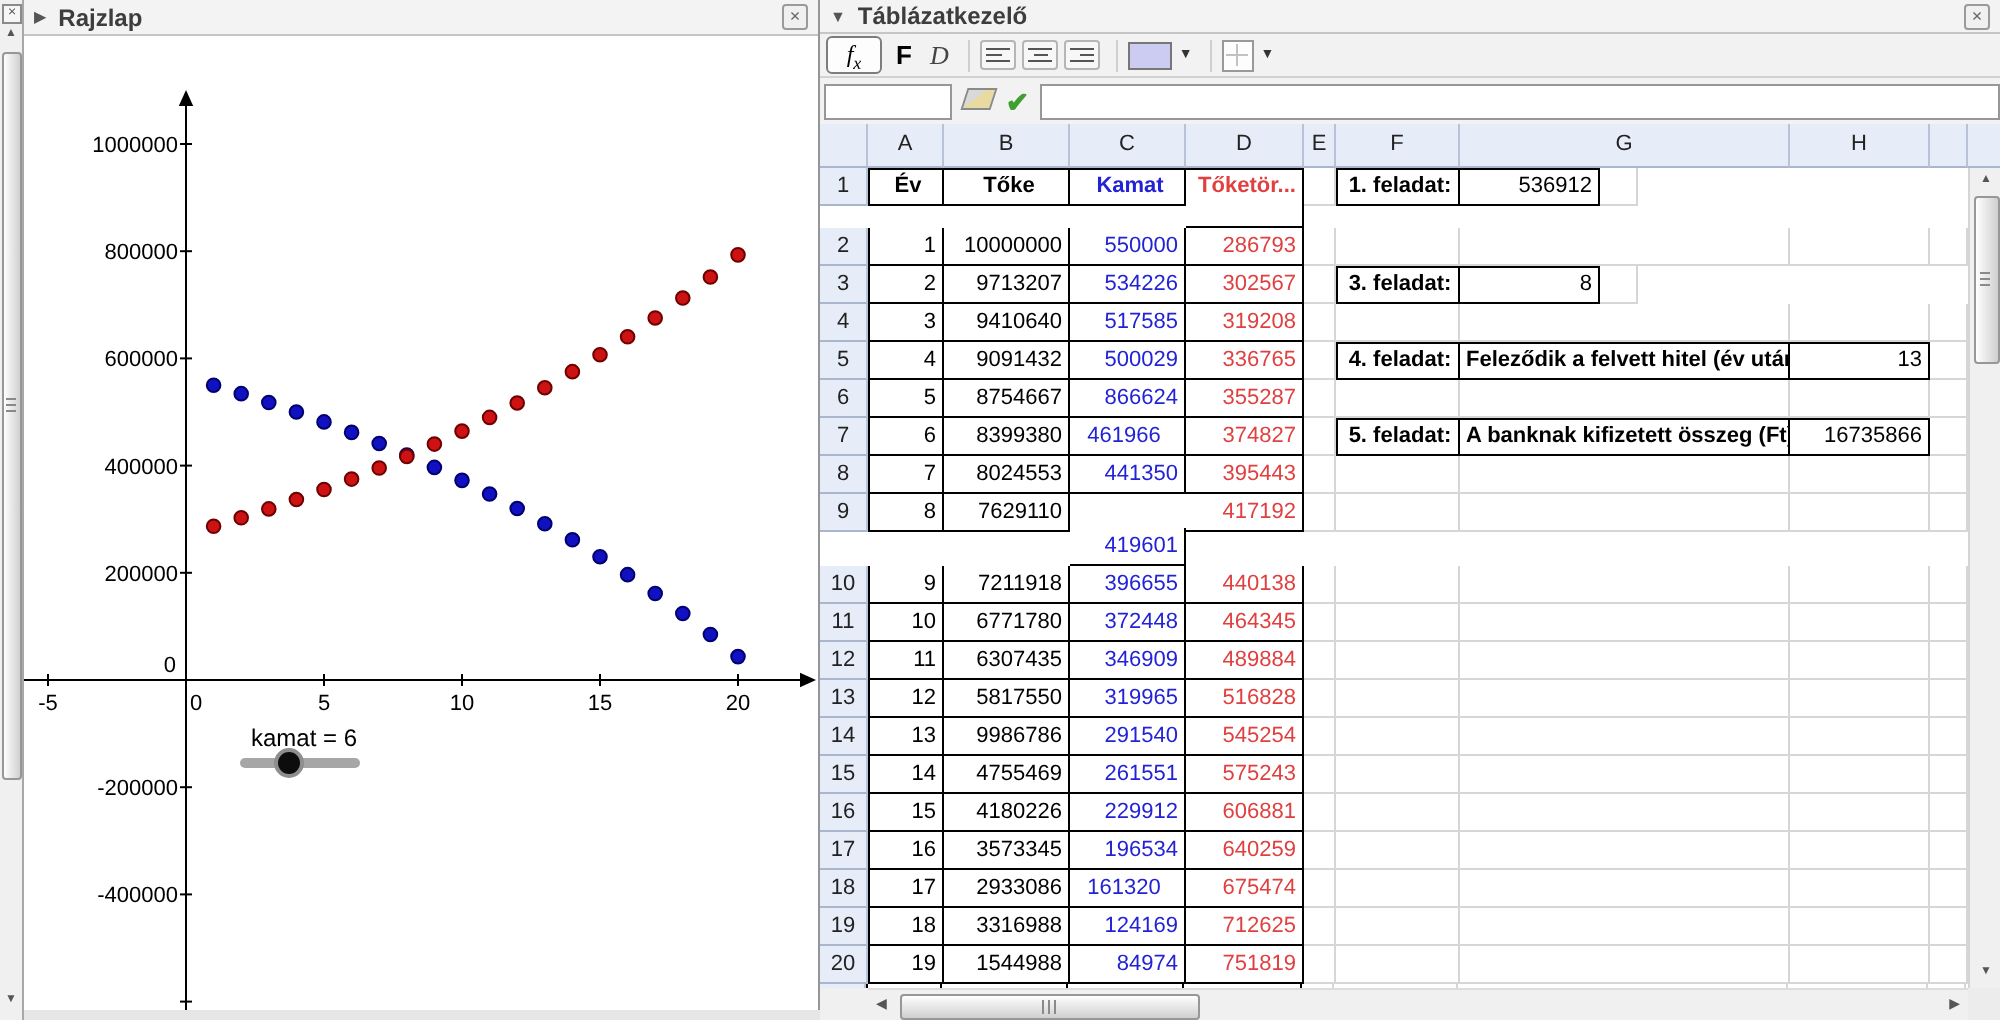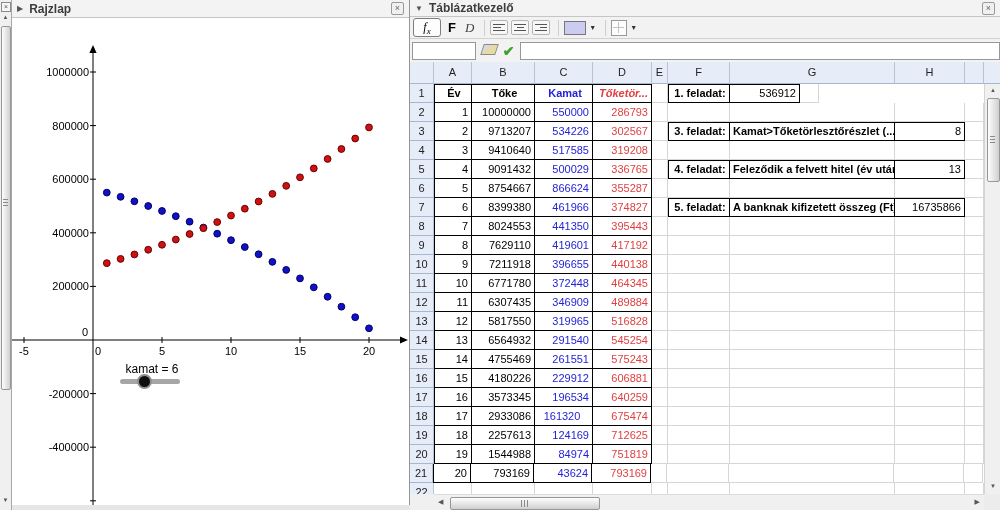--- a/index.html
+++ b/index.html
@@ -243,21 +243,21 @@
           <div class="gc hd" style="width: 62px; height: 22px; line-height: 21px;">F</div>
           <div class="gc hd" style="width: 165px; height: 22px; line-height: 21px;">G</div>
           <div class="gc hd" style="width: 70px; height: 22px; line-height: 21px;">H</div>
           <div class="gc hd" style="width: 19px; height: 22px; line-height: 21px;"></div>
         </div>
         <div class="grow">
           <div class="gc hd" style="width: 24px; height: 19px; line-height: 18px;">1</div>
           <div class="gc tx b" style="width: 38px; height: 19px; line-height: 18px; border-right-color: rgb(0, 0, 0); border-bottom-color: rgb(0, 0, 0); box-shadow: rgb(0, 0, 0) 0px 1px 0px inset, rgb(0, 0, 0) 1px 0px 0px inset;">Év</div>
           <div class="gc tx b" style="width: 63px; height: 19px; line-height: 18px; border-right-color: rgb(0, 0, 0); border-bottom-color: rgb(0, 0, 0); box-shadow: rgb(0, 0, 0) 0px 1px 0px inset;">Tőke</div>
           <div class="gc tx b cb" style="width: 58px; height: 19px; line-height: 18px; border-right-color: rgb(0, 0, 0); border-bottom-color: rgb(0, 0, 0); box-shadow: rgb(0, 0, 0) 0px 1px 0px inset;">Kamat</div>
-          <div class="gc tx b cr" style="width: 59px; height: 19px; line-height: 18px; border-right-color: rgb(0, 0, 0); border-bottom-color: rgb(0, 0, 0); box-shadow: rgb(0, 0, 0) 0px 1px 0px inset; font-style: italic;">Tőketör...</div>
+          <div class="gc tx b cr" style="width: 59px; height: 30px; line-height: 18px; border-right-color: rgb(0, 0, 0); border-bottom-color: rgb(0, 0, 0); box-shadow: rgb(0, 0, 0) 0px 1px 0px inset;">Tőketör...</div>
           <div class="gc " style="width: 16px; height: 19px; line-height: 18px;"></div>
           <div class="gc tx b" style="width: 62px; height: 19px; line-height: 18px; border-right-color: rgb(0, 0, 0); border-bottom-color: rgb(0, 0, 0); box-shadow: rgb(0, 0, 0) 1px 0px 0px inset, rgb(0, 0, 0) 0px 1px 0px inset;">1. feladat:</div>
           <div class="gc nm" style="width: 70px; height: 19px; line-height: 18px; border-right-color: rgb(0, 0, 0); border-bottom-color: rgb(0, 0, 0); box-shadow: rgb(0, 0, 0) 0px 1px 0px inset;">536912</div>
           <div class="gc " style="width: 19px; height: 19px; line-height: 18px;"></div>
         </div>
         <div class="grow">
           <div class="gc hd" style="width: 24px; height: 19px; line-height: 18px;">2</div>
           <div class="gc nm" style="width: 38px; height: 19px; line-height: 18px; border-right-color: rgb(0, 0, 0); border-bottom-color: rgb(0, 0, 0); box-shadow: rgb(0, 0, 0) 1px 0px 0px inset;">1</div>
           <div class="gc nm" style="width: 63px; height: 19px; line-height: 18px; border-right-color: rgb(0, 0, 0); border-bottom-color: rgb(0, 0, 0);">10000000</div>
           <div class="gc nm cb" style="width: 58px; height: 19px; line-height: 18px; border-right-color: rgb(0, 0, 0); border-bottom-color: rgb(0, 0, 0);">550000</div>
@@ -269,21 +269,20 @@
           <div class="gc " style="width: 19px; height: 19px; line-height: 18px;"></div>
         </div>
         <div class="grow">
           <div class="gc hd" style="width: 24px; height: 19px; line-height: 18px;">3</div>
           <div class="gc nm" style="width: 38px; height: 19px; line-height: 18px; border-right-color: rgb(0, 0, 0); border-bottom-color: rgb(0, 0, 0); box-shadow: rgb(0, 0, 0) 1px 0px 0px inset;">2</div>
           <div class="gc nm" style="width: 63px; height: 19px; line-height: 18px; border-right-color: rgb(0, 0, 0); border-bottom-color: rgb(0, 0, 0);">9713207</div>
           <div class="gc nm cb" style="width: 58px; height: 19px; line-height: 18px; border-right-color: rgb(0, 0, 0); border-bottom-color: rgb(0, 0, 0);">534226</div>
           <div class="gc nm cr" style="width: 59px; height: 19px; line-height: 18px; border-right-color: rgb(0, 0, 0); border-bottom-color: rgb(0, 0, 0);">302567</div>
           <div class="gc " style="width: 16px; height: 19px; line-height: 18px;"></div>
           <div class="gc tx b" style="width: 62px; height: 19px; line-height: 18px; border-right-color: rgb(0, 0, 0); border-bottom-color: rgb(0, 0, 0); box-shadow: rgb(0, 0, 0) 1px 0px 0px inset, rgb(0, 0, 0) 0px 1px 0px inset;">3. feladat:</div>
-          <div class="gc tx b" style="width: 165px; height: 19px; line-height: 18px; border-right-color: rgb(0, 0, 0); border-bottom-color: rgb(0, 0, 0); box-shadow: rgb(0, 0, 0) 0px 1px 0px inset;">Kamat&gt;Tőketörlesztőrészlet (...</div>
           <div class="gc nm" style="width: 70px; height: 19px; line-height: 18px; border-right-color: rgb(0, 0, 0); border-bottom-color: rgb(0, 0, 0); box-shadow: rgb(0, 0, 0) 0px 1px 0px inset;">8</div>
           <div class="gc " style="width: 19px; height: 19px; line-height: 18px;"></div>
         </div>
         <div class="grow">
           <div class="gc hd" style="width: 24px; height: 19px; line-height: 18px;">4</div>
           <div class="gc nm" style="width: 38px; height: 19px; line-height: 18px; border-right-color: rgb(0, 0, 0); border-bottom-color: rgb(0, 0, 0); box-shadow: rgb(0, 0, 0) 1px 0px 0px inset;">3</div>
           <div class="gc nm" style="width: 63px; height: 19px; line-height: 18px; border-right-color: rgb(0, 0, 0); border-bottom-color: rgb(0, 0, 0);">9410640</div>
           <div class="gc nm cb" style="width: 58px; height: 19px; line-height: 18px; border-right-color: rgb(0, 0, 0); border-bottom-color: rgb(0, 0, 0);">517585</div>
           <div class="gc nm cr" style="width: 59px; height: 19px; line-height: 18px; border-right-color: rgb(0, 0, 0); border-bottom-color: rgb(0, 0, 0);">319208</div>
           <div class="gc " style="width: 16px; height: 19px; line-height: 18px;"></div>
@@ -313,21 +312,21 @@
           <div class="gc " style="width: 16px; height: 19px; line-height: 18px;"></div>
           <div class="gc " style="width: 62px; height: 19px; line-height: 18px;"></div>
           <div class="gc " style="width: 165px; height: 19px; line-height: 18px;"></div>
           <div class="gc " style="width: 70px; height: 19px; line-height: 18px;"></div>
           <div class="gc " style="width: 19px; height: 19px; line-height: 18px;"></div>
         </div>
         <div class="grow">
           <div class="gc hd" style="width: 24px; height: 19px; line-height: 18px;">7</div>
           <div class="gc nm" style="width: 38px; height: 19px; line-height: 18px; border-right-color: rgb(0, 0, 0); border-bottom-color: rgb(0, 0, 0); box-shadow: rgb(0, 0, 0) 1px 0px 0px inset;">6</div>
           <div class="gc nm" style="width: 63px; height: 19px; line-height: 18px; border-right-color: rgb(0, 0, 0); border-bottom-color: rgb(0, 0, 0);">8399380</div>
-          <div class="gc nm cb" style="width: 58px; height: 19px; line-height: 18px; border-right-color: rgb(0, 0, 0); border-bottom-color: rgb(0, 0, 0);">461966</div>
+          <div class="gc nm cb" style="width: 58px; height: 19px; line-height: 18px; border-right-color: rgb(0, 0, 0); border-bottom-color: rgb(0, 0, 0); text-align: center;">461966</div>
           <div class="gc nm cr" style="width: 59px; height: 19px; line-height: 18px; border-right-color: rgb(0, 0, 0); border-bottom-color: rgb(0, 0, 0);">374827</div>
           <div class="gc " style="width: 16px; height: 19px; line-height: 18px;"></div>
           <div class="gc tx b" style="width: 62px; height: 19px; line-height: 18px; border-right-color: rgb(0, 0, 0); border-bottom-color: rgb(0, 0, 0); box-shadow: rgb(0, 0, 0) 1px 0px 0px inset, rgb(0, 0, 0) 0px 1px 0px inset;">5. feladat:</div>
           <div class="gc tx b" style="width: 165px; height: 19px; line-height: 18px; border-right-color: rgb(0, 0, 0); border-bottom-color: rgb(0, 0, 0); box-shadow: rgb(0, 0, 0) 0px 1px 0px inset;">A banknak kifizetett összeg (Ft)</div>
           <div class="gc nm" style="width: 70px; height: 19px; line-height: 18px; border-right-color: rgb(0, 0, 0); border-bottom-color: rgb(0, 0, 0); box-shadow: rgb(0, 0, 0) 0px 1px 0px inset;">16735866</div>
           <div class="gc " style="width: 19px; height: 19px; line-height: 18px;"></div>
         </div>
         <div class="grow">
           <div class="gc hd" style="width: 24px; height: 19px; line-height: 18px;">8</div>
           <div class="gc nm" style="width: 38px; height: 19px; line-height: 18px; border-right-color: rgb(0, 0, 0); border-bottom-color: rgb(0, 0, 0); box-shadow: rgb(0, 0, 0) 1px 0px 0px inset;">7</div>
@@ -337,21 +336,21 @@
           <div class="gc " style="width: 16px; height: 19px; line-height: 18px;"></div>
           <div class="gc " style="width: 62px; height: 19px; line-height: 18px;"></div>
           <div class="gc " style="width: 165px; height: 19px; line-height: 18px;"></div>
           <div class="gc " style="width: 70px; height: 19px; line-height: 18px;"></div>
           <div class="gc " style="width: 19px; height: 19px; line-height: 18px;"></div>
         </div>
         <div class="grow">
           <div class="gc hd" style="width: 24px; height: 19px; line-height: 18px;">9</div>
           <div class="gc nm" style="width: 38px; height: 19px; line-height: 18px; border-right-color: rgb(0, 0, 0); border-bottom-color: rgb(0, 0, 0); box-shadow: rgb(0, 0, 0) 1px 0px 0px inset;">8</div>
           <div class="gc nm" style="width: 63px; height: 19px; line-height: 18px; border-right-color: rgb(0, 0, 0); border-bottom-color: rgb(0, 0, 0);">7629110</div>
-          <div class="gc nm cb" style="width: 58px; height: 19px; line-height: 18px; border-right-color: rgb(0, 0, 0); border-bottom-color: rgb(0, 0, 0);">419601</div>
+          <div class="gc nm cb" style="width: 58px; height: 19px; line-height: 18px; border-right-color: rgb(0, 0, 0); border-bottom-color: rgb(0, 0, 0); margin-top: 17px;">419601</div>
           <div class="gc nm cr" style="width: 59px; height: 19px; line-height: 18px; border-right-color: rgb(0, 0, 0); border-bottom-color: rgb(0, 0, 0);">417192</div>
           <div class="gc " style="width: 16px; height: 19px; line-height: 18px;"></div>
           <div class="gc " style="width: 62px; height: 19px; line-height: 18px;"></div>
           <div class="gc " style="width: 165px; height: 19px; line-height: 18px;"></div>
           <div class="gc " style="width: 70px; height: 19px; line-height: 18px;"></div>
           <div class="gc " style="width: 19px; height: 19px; line-height: 18px;"></div>
         </div>
         <div class="grow">
           <div class="gc hd" style="width: 24px; height: 19px; line-height: 18px;">10</div>
           <div class="gc nm" style="width: 38px; height: 19px; line-height: 18px; border-right-color: rgb(0, 0, 0); border-bottom-color: rgb(0, 0, 0); box-shadow: rgb(0, 0, 0) 1px 0px 0px inset;">9</div>
@@ -396,21 +395,21 @@
           <div class="gc nm cr" style="width: 59px; height: 19px; line-height: 18px; border-right-color: rgb(0, 0, 0); border-bottom-color: rgb(0, 0, 0);">516828</div>
           <div class="gc " style="width: 16px; height: 19px; line-height: 18px;"></div>
           <div class="gc " style="width: 62px; height: 19px; line-height: 18px;"></div>
           <div class="gc " style="width: 165px; height: 19px; line-height: 18px;"></div>
           <div class="gc " style="width: 70px; height: 19px; line-height: 18px;"></div>
           <div class="gc " style="width: 19px; height: 19px; line-height: 18px;"></div>
         </div>
         <div class="grow">
           <div class="gc hd" style="width: 24px; height: 19px; line-height: 18px;">14</div>
           <div class="gc nm" style="width: 38px; height: 19px; line-height: 18px; border-right-color: rgb(0, 0, 0); border-bottom-color: rgb(0, 0, 0); box-shadow: rgb(0, 0, 0) 1px 0px 0px inset;">13</div>
-          <div class="gc nm" style="width: 63px; height: 19px; line-height: 18px; border-right-color: rgb(0, 0, 0); border-bottom-color: rgb(0, 0, 0);">6564932</div>
+          <div class="gc nm" style="width: 63px; height: 19px; line-height: 18px; border-right-color: rgb(0, 0, 0); border-bottom-color: rgb(0, 0, 0);">9986786</div>
           <div class="gc nm cb" style="width: 58px; height: 19px; line-height: 18px; border-right-color: rgb(0, 0, 0); border-bottom-color: rgb(0, 0, 0);">291540</div>
           <div class="gc nm cr" style="width: 59px; height: 19px; line-height: 18px; border-right-color: rgb(0, 0, 0); border-bottom-color: rgb(0, 0, 0);">545254</div>
           <div class="gc " style="width: 16px; height: 19px; line-height: 18px;"></div>
           <div class="gc " style="width: 62px; height: 19px; line-height: 18px;"></div>
           <div class="gc " style="width: 165px; height: 19px; line-height: 18px;"></div>
           <div class="gc " style="width: 70px; height: 19px; line-height: 18px;"></div>
           <div class="gc " style="width: 19px; height: 19px; line-height: 18px;"></div>
         </div>
         <div class="grow">
           <div class="gc hd" style="width: 24px; height: 19px; line-height: 18px;">15</div>
@@ -456,21 +455,21 @@
           <div class="gc nm cr" style="width: 59px; height: 19px; line-height: 18px; border-right-color: rgb(0, 0, 0); border-bottom-color: rgb(0, 0, 0);">675474</div>
           <div class="gc " style="width: 16px; height: 19px; line-height: 18px;"></div>
           <div class="gc " style="width: 62px; height: 19px; line-height: 18px;"></div>
           <div class="gc " style="width: 165px; height: 19px; line-height: 18px;"></div>
           <div class="gc " style="width: 70px; height: 19px; line-height: 18px;"></div>
           <div class="gc " style="width: 19px; height: 19px; line-height: 18px;"></div>
         </div>
         <div class="grow">
           <div class="gc hd" style="width: 24px; height: 19px; line-height: 18px;">19</div>
           <div class="gc nm" style="width: 38px; height: 19px; line-height: 18px; border-right-color: rgb(0, 0, 0); border-bottom-color: rgb(0, 0, 0); box-shadow: rgb(0, 0, 0) 1px 0px 0px inset;">18</div>
-          <div class="gc nm" style="width: 63px; height: 19px; line-height: 18px; border-right-color: rgb(0, 0, 0); border-bottom-color: rgb(0, 0, 0);">2257613</div>
+          <div class="gc nm" style="width: 63px; height: 19px; line-height: 18px; border-right-color: rgb(0, 0, 0); border-bottom-color: rgb(0, 0, 0);">3316988</div>
           <div class="gc nm cb" style="width: 58px; height: 19px; line-height: 18px; border-right-color: rgb(0, 0, 0); border-bottom-color: rgb(0, 0, 0);">124169</div>
           <div class="gc nm cr" style="width: 59px; height: 19px; line-height: 18px; border-right-color: rgb(0, 0, 0); border-bottom-color: rgb(0, 0, 0);">712625</div>
           <div class="gc " style="width: 16px; height: 19px; line-height: 18px;"></div>
           <div class="gc " style="width: 62px; height: 19px; line-height: 18px;"></div>
           <div class="gc " style="width: 165px; height: 19px; line-height: 18px;"></div>
           <div class="gc " style="width: 70px; height: 19px; line-height: 18px;"></div>
           <div class="gc " style="width: 19px; height: 19px; line-height: 18px;"></div>
         </div>
         <div class="grow">
           <div class="gc hd" style="width: 24px; height: 19px; line-height: 18px;">20</div>

